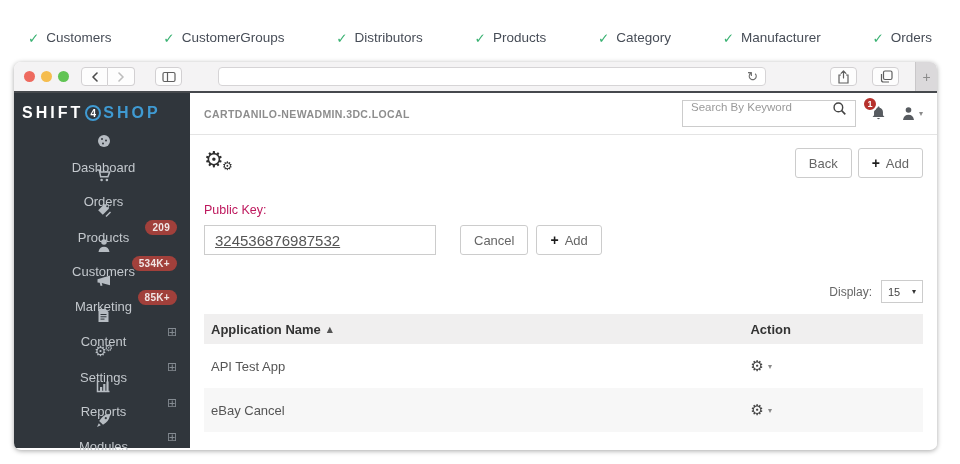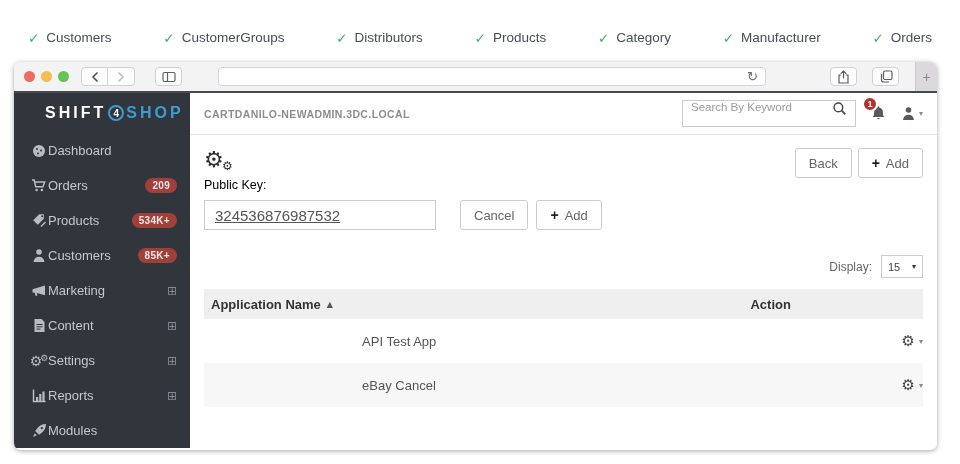--- a/index.html
+++ b/index.html
@@ -33,28 +33,28 @@
     color:#6f6f6f; font-size:13px; margin-left:28px; font-family:"DejaVu Sans",sans-serif; }
   .share-btn { margin-left:56px; }
   .tabs-btn { margin-left:7px; }
   .newtab { width:22px; align-self:stretch; margin-left:8px; background:#dbd9db;
     border-left:1px solid #c9c7c9; display:flex; align-items:center; justify-content:center;
     color:#8b8b8b; font-size:14px; }
 
   
   .app { display:flex; height:355px; }
   .sidebar { width:176px; background:#30363c; flex-shrink:0; }
-  .logo { height:40px; display:flex; align-items:center; padding-left:31px; }
+  .logo { height:40px; display:flex; align-items:center; padding-left:8px; }
   .logo-shift { color:#fff; font-weight:bold; font-size:16px; letter-spacing:3px; }
   .logo-4 { width:16px; height:16px; border:2px solid #3f9ad2; border-radius:50%;
     color:#fff; font-size:10px; font-weight:bold; display:flex; align-items:center;
     justify-content:center; margin:0 2px; }
   .logo-shop { color:#3f9ad2; font-weight:bold; font-size:16px; letter-spacing:3px; }
-  .sb-item { height:35px; display:flex; align-items:center; padding:0 13px 0 16px; 
-    font-size:13px; color:#c3c8cd; cursor:pointer; }
+  .sb-item { height:35px; display:flex; align-items:center; padding:0 13px 0 16px; gap:11px;
+    font-size:13px; color:#c3c8cd; cursor:pointer;flex-direction:column; }
   .sb-ico { width:18px; display:flex; justify-content:center; color:#b6bcc2; }
   .sb-ico svg { display:block; }
   .sb-badge { margin-left:auto; background:#a1403b; color:#f0e6e5; font-size:10px; font-weight:bold;
     padding:2px 7px; border-radius:9px; letter-spacing:.3px; }
   .sb-exp { margin-left:auto; color:#848b92; font-size:12px; font-family:"DejaVu Sans",sans-serif; }
   .gear-glyph { font-family:"DejaVu Sans",sans-serif; }
 
   
   .main { flex:1; display:flex; flex-direction:column; background:#fff; min-width:0; }
   .main-header { height:42px; border-bottom:1px solid #e4e4e4; display:flex; align-items:center;
@@ -78,39 +78,39 @@
   .page-gears { color:#2f2f2f; margin-right:10px; position:relative; width:30px; height:28px; }
   .page-gears .g1 { font-size:22px; position:absolute; left:0; top:-2px; }
   .page-gears .g2 { font-size:12px; position:absolute; left:18px; top:10px; }
   .page-title { font-size:23px; font-weight:300; color:#4c4c4c; letter-spacing:.3px; }
   .title-actions { margin-left:auto; display:flex; gap:6px; }
   .btn { height:30px; background:#fff; border:1px solid #ccc; border-radius:3px; color:#666;
     font-size:13px; padding:0 13px; display:inline-flex; align-items:center; gap:6px;
     font-family:inherit; cursor:pointer; }
   .btn .plus { font-weight:bold; color:#1d1d1d; font-size:14px; }
 
-  .form-label { font-size:12.5px; color:#000000; }
+  .form-label { margin-top:25px; font-size:12.5px; color:#be185d; }
   .form-row { margin-top:8px; display:flex; align-items:center; }
   .pk-input { width:232px; height:30px; border:1px solid #ccc; padding:0 10px; font-size:15px;
     color:#555; font-family:inherit;text-decoration:underline; }
   .cancel-btn { margin-left:24px; }
   .form-add-btn { margin-left:8px; }
 
   .display-row { display:flex; justify-content:flex-end; align-items:center; margin-top:25px;
     gap:9px; font-size:12px; color:#666; }
   .display-select { width:42px; height:23px; border:1px solid #ccc; display:flex; align-items:center;
     justify-content:space-between; padding:0 6px; font-size:11px; color:#444; cursor:pointer; background:#fff; }
   .display-select .caret { color:#333; }
 
   .table { margin-top:11px; }
   .thead { display:flex; background:#f0efef; height:30px; align-items:center;
     font-size:13px; font-weight:bold; color:#333; }
   .th-name { width:76%; padding-left:7px; display:flex; gap:6px; align-items:center; cursor:pointer; }
   .sort { font-size:8px; color:#555; font-family:"DejaVu Sans",sans-serif; }
-  .trow { display:flex; align-items:center; height:44px; font-size:13px; color:#555; background:#fff;justify-content:flex-end; }
+  .trow { display:flex; align-items:center; height:44px; font-size:13px; color:#555; background:#fff; }
   .trow.alt { background:#f7f7f7; }
   .td-name { width:76%; padding-left:7px; }
   .action-gear { display:flex; align-items:center; gap:4px; color:#454545; cursor:pointer; }
   .action-gear .g { font-size:15px; font-family:"DejaVu Sans",sans-serif; }
 </style>
 </head>
 <body>
 
 <div class="topnav">
   <span class="nav-item">

